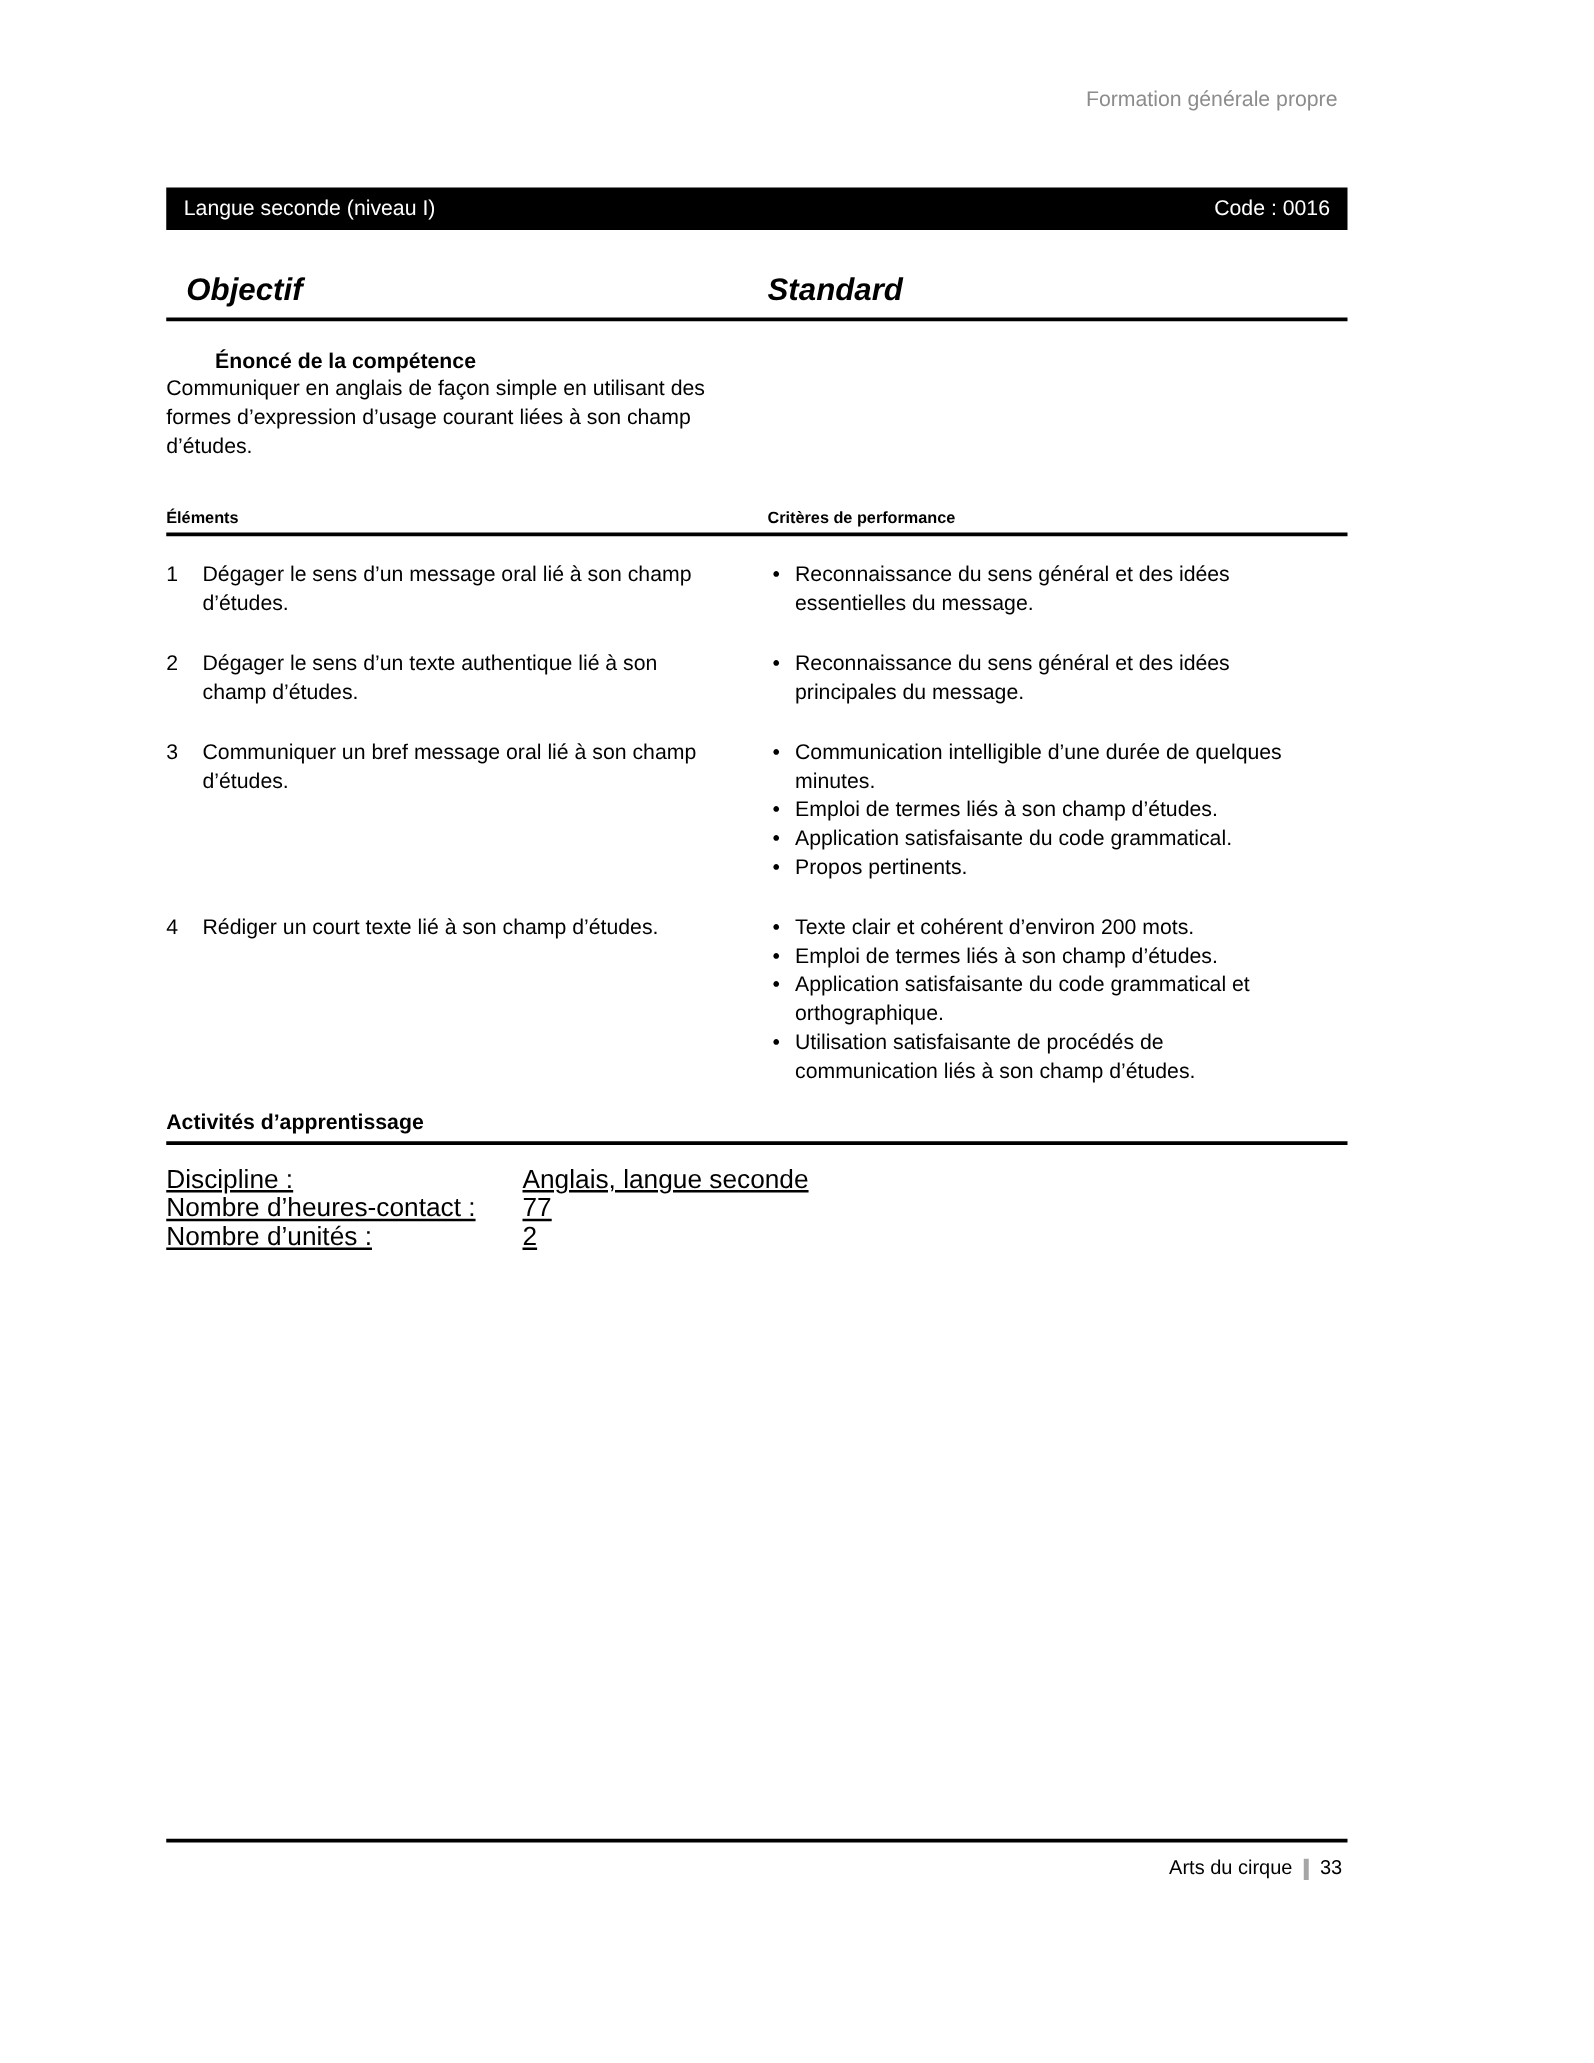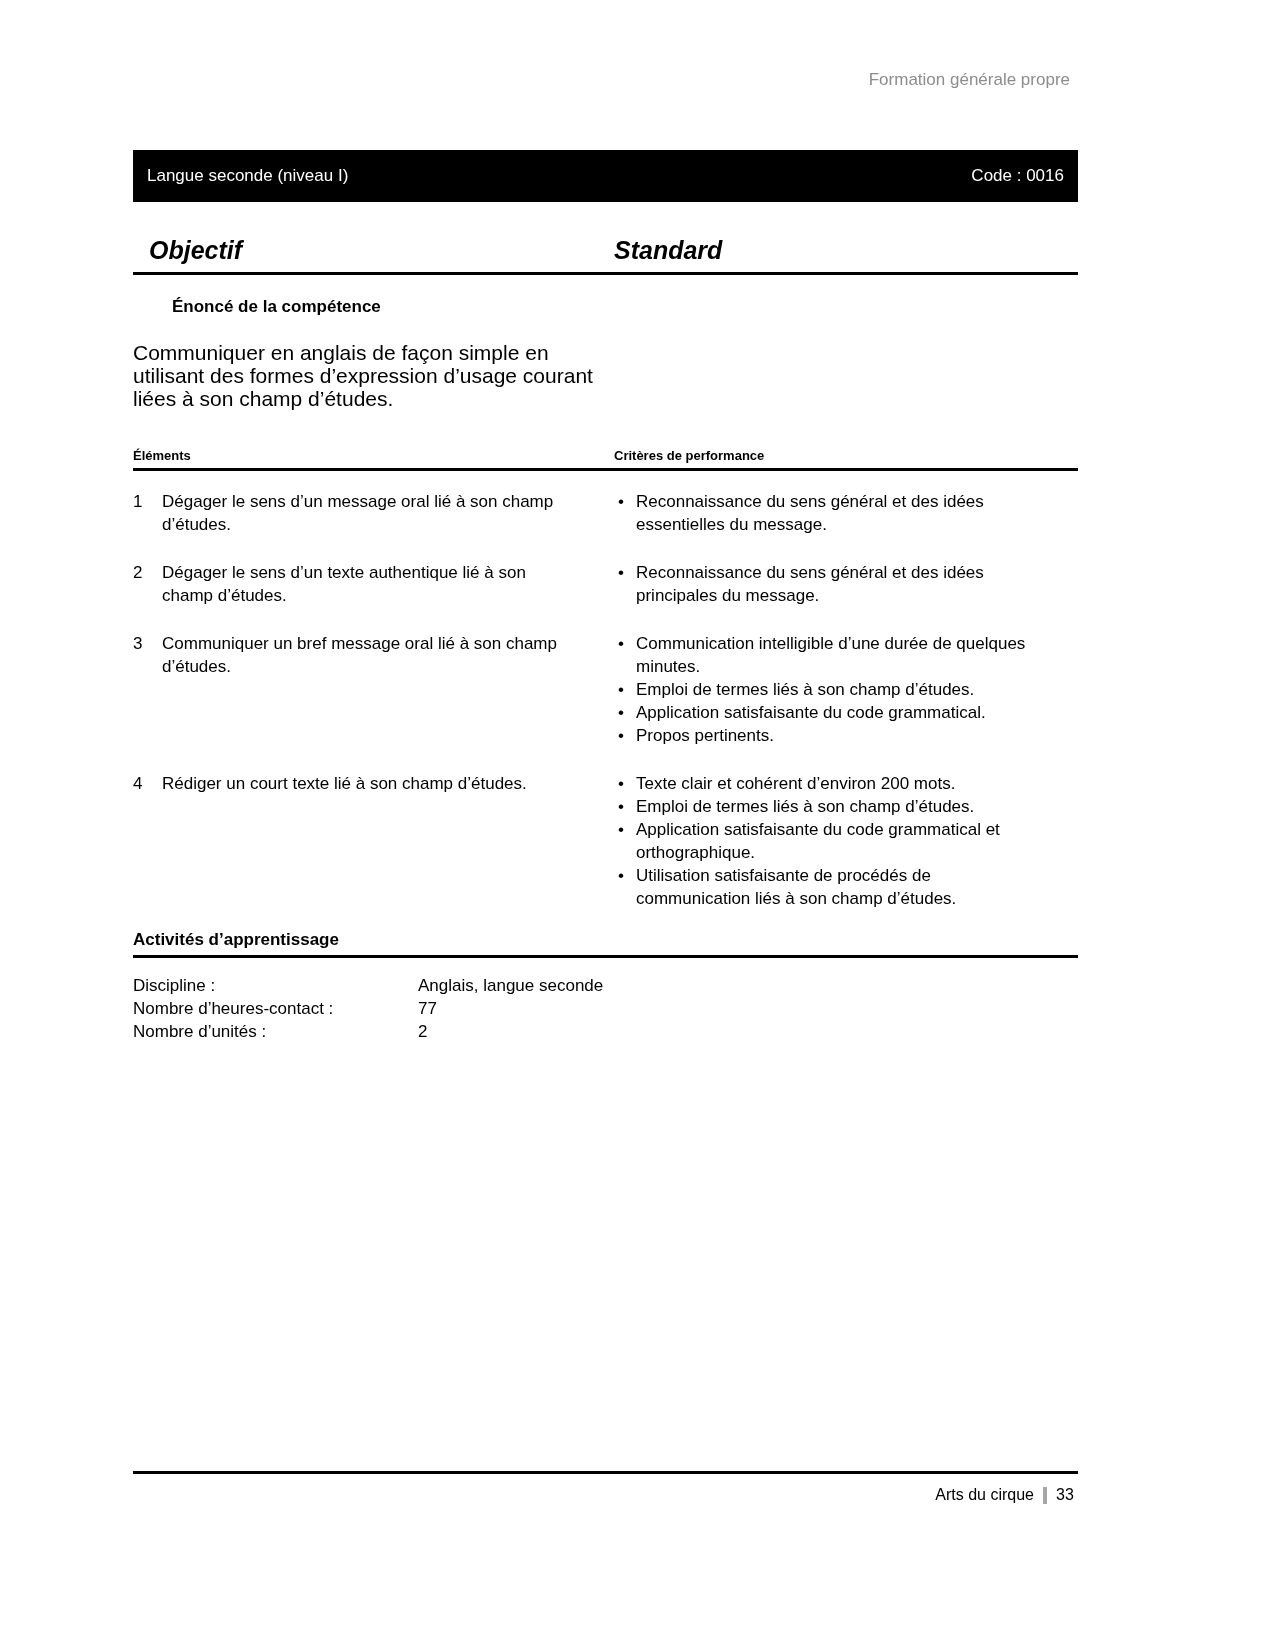--- a/index.html
+++ b/index.html
@@ -17,21 +17,21 @@
     text-align: right;
     color: #8c8c8c;
     font-size: 17px;
     padding-right: 8px;
   }
 
   .title-bar {
     margin-top: 60px;
     background: #000;
     color: #fff;
-    height: 52px;
+    height: 34px;
     display: flex;
     align-items: center;
     justify-content: space-between;
     padding: 0 14px;
     font-size: 17px;
   }
 
   .obj-std {
     margin-top: 34px;
     display: grid;
@@ -39,21 +39,21 @@
     font-size: 25px;
     font-weight: bold;
     font-style: italic;
     padding-bottom: 7px;
   }
   .obj-std .obj { padding-left: 16px; }
 
   .rule { height: 3px; background: #000; width: 100%; }
 
   .enonce-heading { margin-top: 22px; font-weight: bold; font-size: 17px; margin-left: 39px; }
-  .enonce-body { margin-top: 24px; width: 465px; font-size: 21px; line-height: 23px; }
+  .enonce-body { width: 465px; font-size: 17px; line-height: 23px; }
 
   .elements-head {
     margin-top: 38px;
     display: grid;
     grid-template-columns: 481px 1fr;
     font-weight: bold;
     font-size: 13px;
     padding-bottom: 5px;
   }
 
@@ -69,21 +69,21 @@
   .element-left { display: flex; }
   .element-num { width: 29px; flex: none; }
   .element-text { width: 418px; }
 
   .criteria-list { list-style: none; width: 424px; }
   .criteria-list li { position: relative; padding-left: 22px; }
   .criteria-list li::before { content: "\2022"; position: absolute; left: 4px; }
 
   .activities-heading { margin-top: 20px; font-weight: bold; font-size: 17px; padding-bottom: 5px; }
 
-  .fields { margin-top: 16px; font-size: 17px; line-height: 23px; }
+  .fields { margin-top: 16px; font-size: 21px; line-height: 23px; text-decoration: underline; }
   .field-row { display: grid; grid-template-columns: 285px 1fr; }
 
   .footer { position: absolute; left: 133px; top: 1471px; width: 945px; }
   .footer-line {
     margin-top: 12px;
     display: flex;
     align-items: center;
     justify-content: flex-end;
     font-size: 16px;
   }

